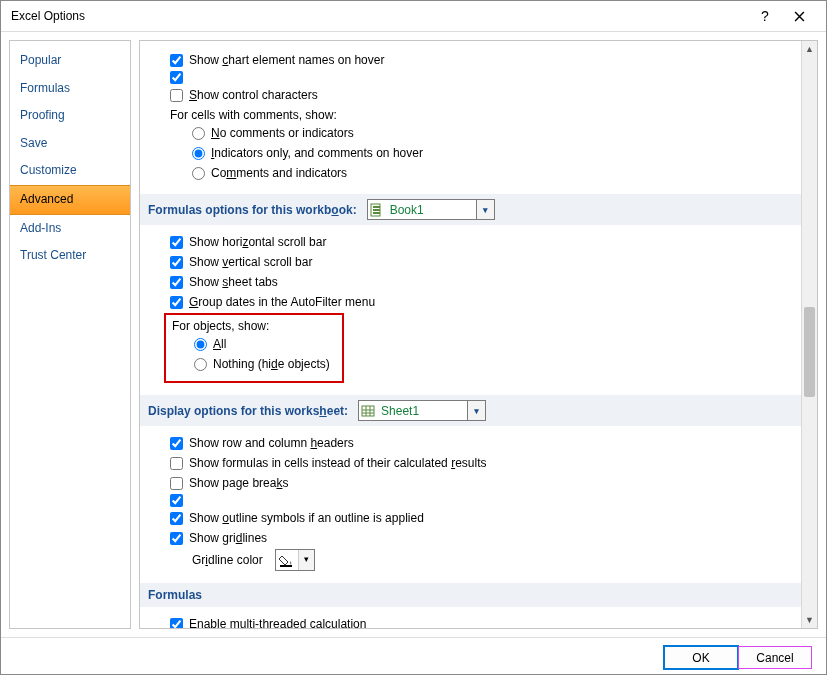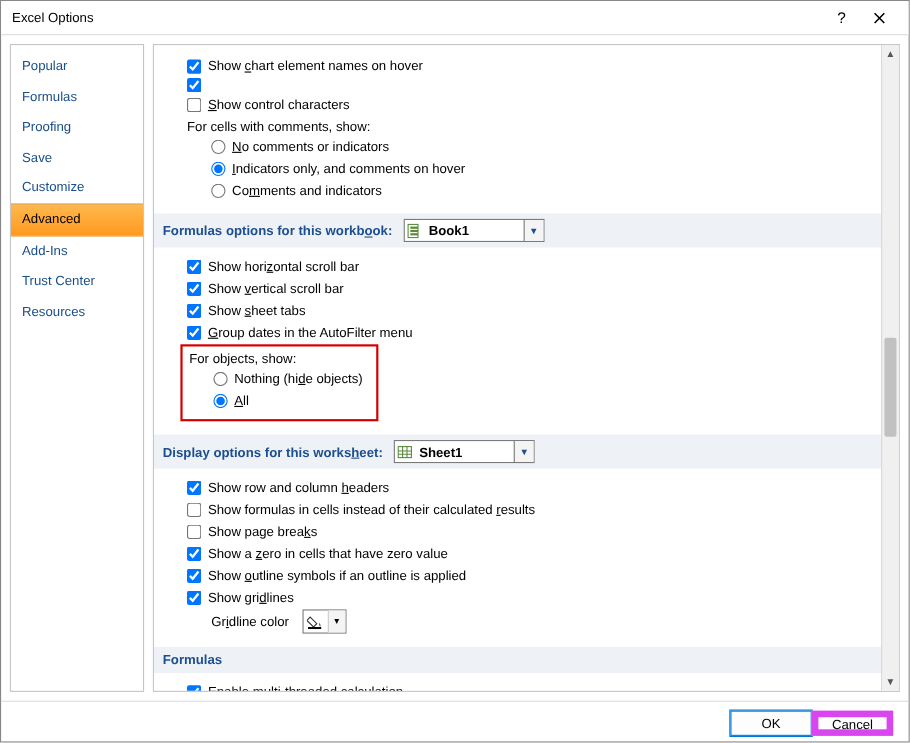--- a/index.html
+++ b/index.html
@@ -98,21 +98,21 @@
   align-items: center;
   gap: 10px;
 }
 .section-header.plain { color:#1d4e8f; }
 .dd {
   display: inline-flex; align-items:center;
   background:#fff; border:1px solid #7a7a7a;
   height: 21px;
 }
 .dd .dd-icon { width:18px; display:flex; align-items:center; justify-content:center; }
-.dd .dd-text { min-width:90px; padding:0 4px; font-weight:bold; color:#000000; }
+.dd .dd-text { min-width:90px; padding:0 4px; font-weight:normal; color:#15803d; }
 .dd .dd-arrow {
   width:18px; height:100%; border-left:1px solid #7a7a7a;
   display:flex; align-items:center; justify-content:center; background:#f4f4f4;
   font-size:9px;
 }
 .highlight-box {
   border: 2px solid #d40000;
   padding: 4px 6px 6px 6px;
   margin-left: -6px;
   width: 180px;
@@ -124,21 +124,21 @@
 .color-dd .swatch { width:22px; display:flex; align-items:center; justify-content:center; }
 .color-dd .arrow { width:16px; text-align:center; font-size:9px; border-left:1px solid #ccc; background:#f4f4f4; height:100%; display:flex;align-items:center;justify-content:center;}
 .footer {
   height: 40px;
   display:flex; justify-content:flex-end; align-items:center;
   padding: 0 14px;
   border-top: 1px solid #ddd;
 }
 .footer button {
   width: 74px; height: 23px;
-  background:#fdfdfd; border:6px solid #d946ef;
+  background:#fdfdfd; border:1px solid #d946ef;
   font-family:inherit; font-size:12px;
 }
 .footer button.primary { border:1px solid #0078d7; outline:1px solid #0078d7; }
 </style>
 </head>
 <body>
 
 <div class="titlebar">
   <span class="title">Excel Options</span>
   <div class="tb-btn">?</div>
@@ -152,21 +152,20 @@
 <div class="dialog-body">
   <div class="sidebar">
     <div class="sidebar-item">Popular</div>
     <div class="sidebar-item">Formulas</div>
     <div class="sidebar-item">Proofing</div>
     <div class="sidebar-item">Save</div>
     <div class="sidebar-item">Customize</div>
     <div class="sidebar-item selected">Advanced</div>
     <div class="sidebar-item">Add-Ins</div>
     <div class="sidebar-item">Trust Center</div>
-    <div class="sidebar-item">Resources</div>
   </div>
 
   <div class="content-wrap">
     <div class="content">
 
       <label class="chk-row">
         <input type="checkbox" checked="" style="">
         <span><span>Show </span><span class="u">c</span><span>hart element names on hover</span></span>
       </label>
       <label class="chk-row">
@@ -219,26 +218,26 @@
         <span><span>Show </span><span class="u">s</span><span>heet tabs</span></span>
       </label>
       <label class="chk-row">
         <input type="checkbox" checked="" style="">
         <span><span class="u">G</span><span>roup dates in the AutoFilter menu</span></span>
       </label>
 
       <div class="highlight-box">
         <div class="sublabel" style="margin-top:0">For objects, show:</div>
         <label class="rad-row indent">
+          <input type="radio" name="obj" checked="" style="">
+          <span><span class="u">A</span><span>ll</span></span>
+        </label>
+        <label class="rad-row indent">
           <input type="radio" name="obj" style="">
           <span><span>Nothing (hi</span><span class="u">d</span><span>e objects)</span></span>
-        </label>
-        <label class="rad-row indent">
-          <input type="radio" name="obj" checked="" style="">
-          <span><span class="u">A</span><span>ll</span></span>
         </label>
       </div>
 
       <div class="section-header">
         <span><span>Display options for this works</span><span class="u">h</span><span>eet:</span></span>
         <span class="dd">
           <span class="dd-icon">
             <svg width="14" height="14" viewBox="0 0 14 14">
                 <rect x="1" y="2" width="12" height="10" fill="#fff" stroke="#5b8a3c"></rect>
                 <line x1="1" y1="6" x2="13" y2="6" stroke="#5b8a3c"></line>
@@ -259,21 +258,20 @@
       <label class="chk-row">
         <input type="checkbox" style="">
         <span><span>Show formulas in cells instead of their calculated </span><span class="u">r</span><span>esults</span></span>
       </label>
       <label class="chk-row">
         <input type="checkbox" style="">
         <span><span>Show page brea</span><span class="u">k</span><span>s</span></span>
       </label>
       <label class="chk-row">
         <input type="checkbox" checked="" style="">
-        <span><span>Show a </span><span class="u">z</span><span>ero in cells that have zero value</span></span>
       </label>
       <label class="chk-row">
         <input type="checkbox" checked="" style="">
         <span><span>Show </span><span class="u">o</span><span>utline symbols if an outline is applied</span></span>
       </label>
       <label class="chk-row">
         <input type="checkbox" checked="" style="">
         <span><span>Show gri</span><span class="u">d</span><span>lines</span></span>
       </label>
       <div class="chk-row indent">

